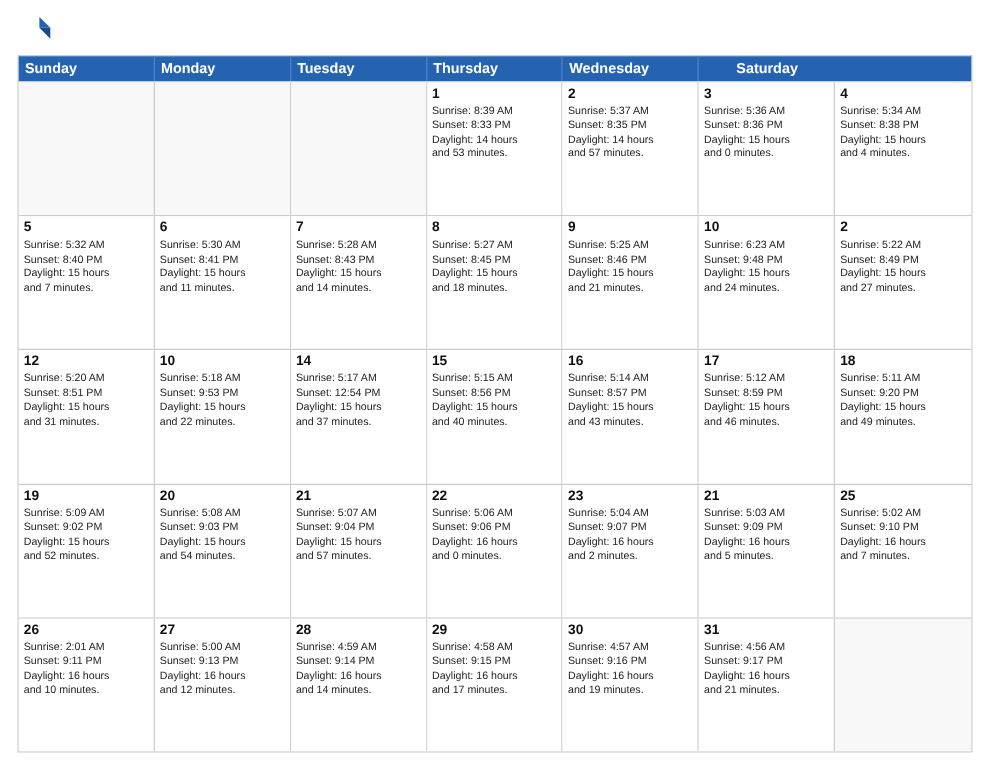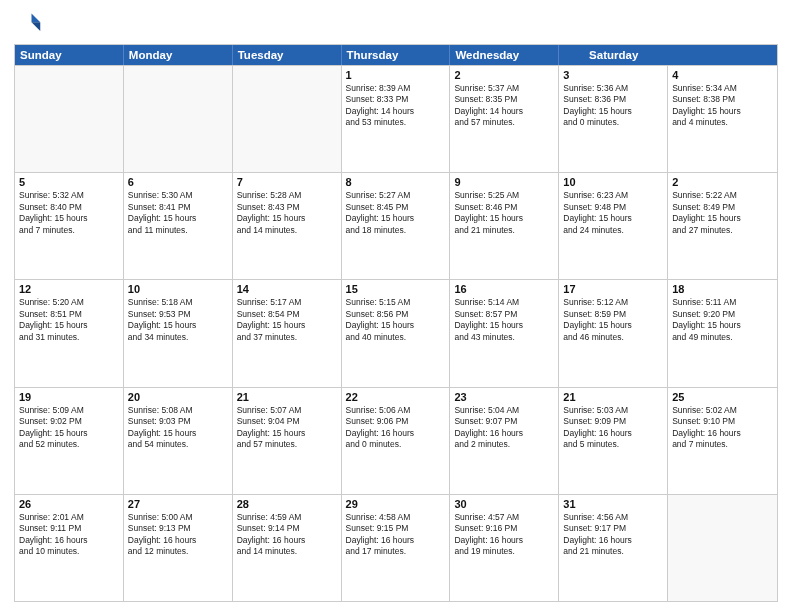--- a/index.html
+++ b/index.html
@@ -190,25 +190,25 @@
             <div class="cell-info"><span>Sunrise: 5:22 AM</span><br><span>Sunset: 8:49 PM</span><br><span>Daylight: 15 hours</span><br><span>and 27 minutes.</span></div>
           </div>
         </div>
         <div class="cal-row">
           <div class="cal-cell">
             <div class="day-num">12</div>
             <div class="cell-info"><span>Sunrise: 5:20 AM</span><br><span>Sunset: 8:51 PM</span><br><span>Daylight: 15 hours</span><br><span>and 31 minutes.</span></div>
           </div>
           <div class="cal-cell">
             <div class="day-num">10</div>
-            <div class="cell-info"><span>Sunrise: 5:18 AM</span><br><span>Sunset: 9:53 PM</span><br><span>Daylight: 15 hours</span><br><span>and 34 minutes.</span></div>
+            <div class="cell-info"><span>Sunrise: 5:18 AM</span><br><span>Sunset: 9:53 PM</span><br><span>Daylight: 15 hours</span><br><span>and 22 minutes.</span></div>
           </div>
           <div class="cal-cell">
             <div class="day-num">14</div>
-            <div class="cell-info"><span>Sunrise: 5:17 AM</span><br><span>Sunset: 8:54 PM</span><br><span>Daylight: 15 hours</span><br><span>and 37 minutes.</span></div>
+            <div class="cell-info"><span>Sunrise: 5:17 AM</span><br><span>Sunset: 12:54 PM</span><br><span>Daylight: 15 hours</span><br><span>and 37 minutes.</span></div>
           </div>
           <div class="cal-cell">
             <div class="day-num">15</div>
             <div class="cell-info"><span>Sunrise: 5:15 AM</span><br><span>Sunset: 8:56 PM</span><br><span>Daylight: 15 hours</span><br><span>and 40 minutes.</span></div>
           </div>
           <div class="cal-cell">
             <div class="day-num">16</div>
             <div class="cell-info"><span>Sunrise: 5:14 AM</span><br><span>Sunset: 8:57 PM</span><br><span>Daylight: 15 hours</span><br><span>and 43 minutes.</span></div>
           </div>
           <div class="cal-cell">

